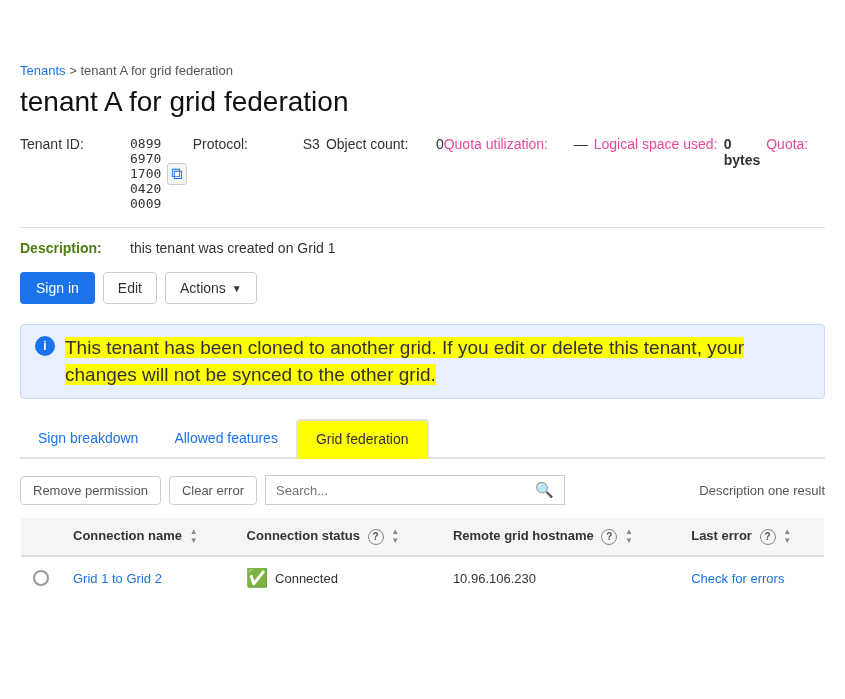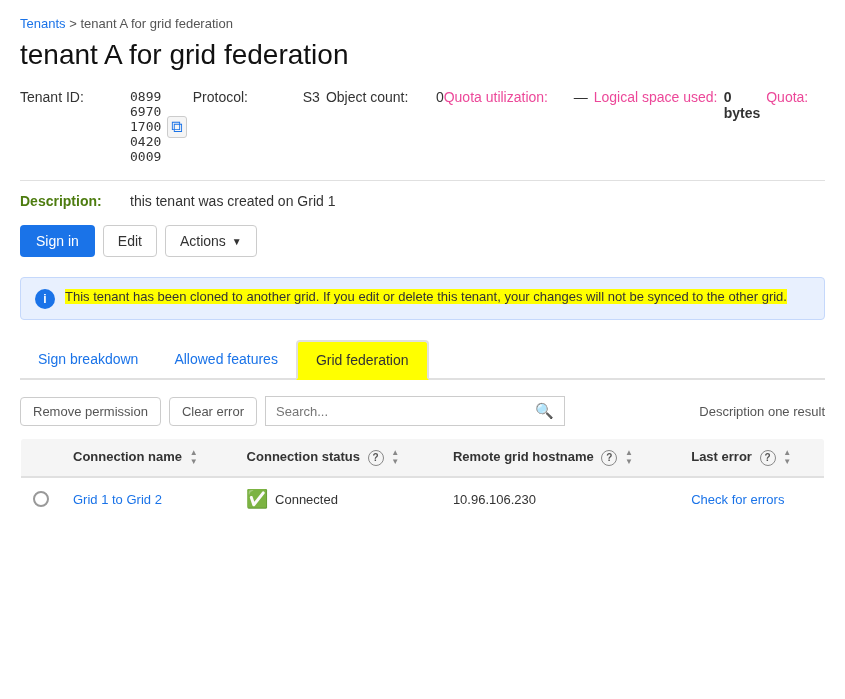--- a/index.html
+++ b/index.html
@@ -12,20 +12,21 @@
       min-height: 699px;
     }
     .page-container {
       padding: 16px 20px;
       max-width: 845px;
     }
     .breadcrumb {
       font-size: 13px;
       color: #555;
       margin-bottom: 8px;
+      margin-top: 47px;
     }
     .breadcrumb a {
       color: #1a73e8;
       text-decoration: none;
     }
     .breadcrumb span {
       color: #555;
     }
     .page-title {
       font-size: 28px;
@@ -147,21 +148,21 @@
       height: 20px;
       display: flex;
       align-items: center;
       justify-content: center;
       font-size: 12px;
       font-weight: bold;
       flex-shrink: 0;
       margin-top: 1px;
     }
     .info-banner-text {
-      font-size: 13px;
+      font-size: 19px;
       color: #333;
       line-height: 1.4;
     }
     .info-banner-text mark {
       background: #ffff00;
       color: #333;
       padding: 0;
     }
     .tabs-container {
       display: flex;

